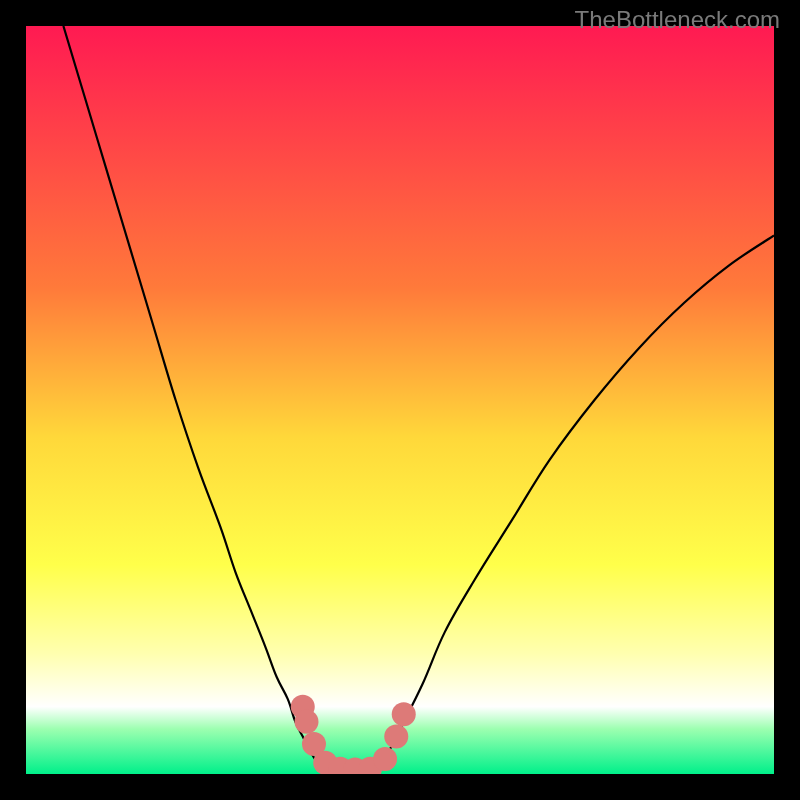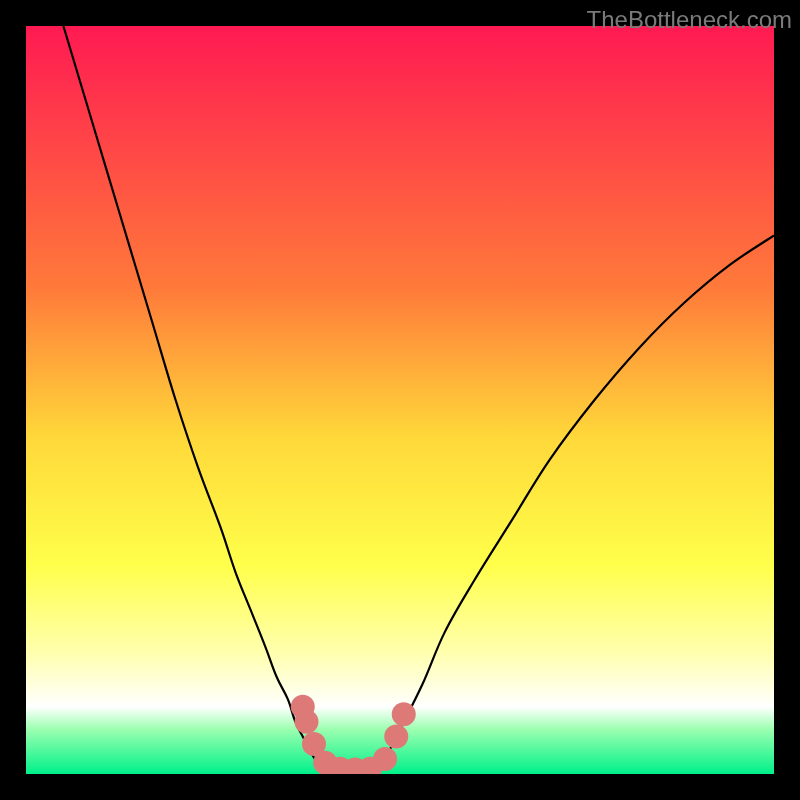--- a/index.html
+++ b/index.html
@@ -7,21 +7,21 @@
     padding: 0;
     width: 800px;
     height: 800px;
     background: #000000;
     position: relative;
     font-family: Arial, sans-serif;
   }
   .watermark {
     position: absolute;
     top: 6px;
-    right: 8px;
+    right: 20px;
     color: #7a7a7a;
     font-size: 24px;
     font-weight: 500;
     z-index: 20;
   }
   .plot-frame {
     position: absolute;
     top: 26px;
     left: 26px;
     width: 748px;

